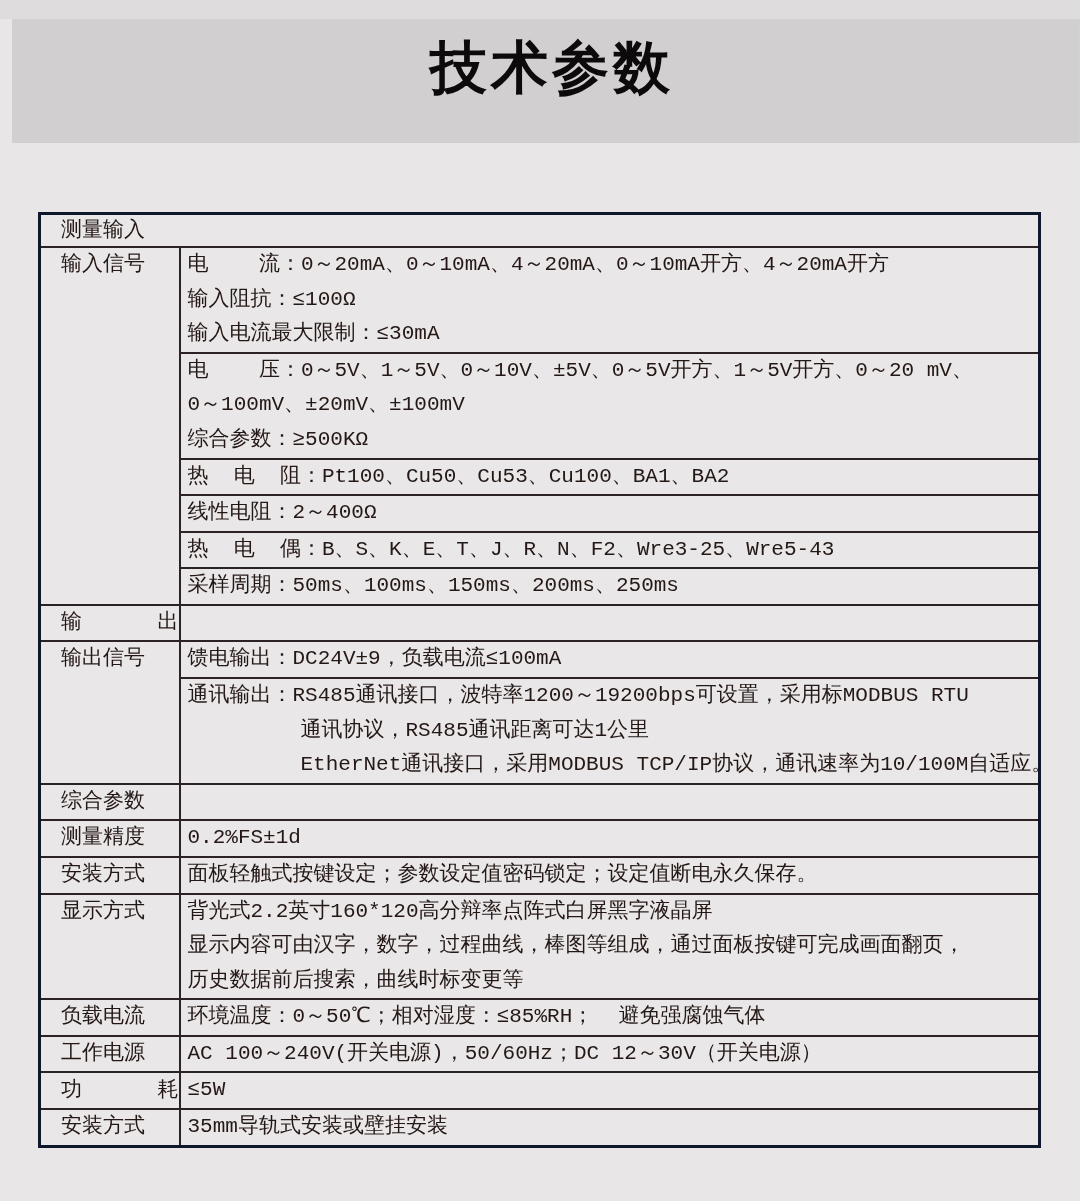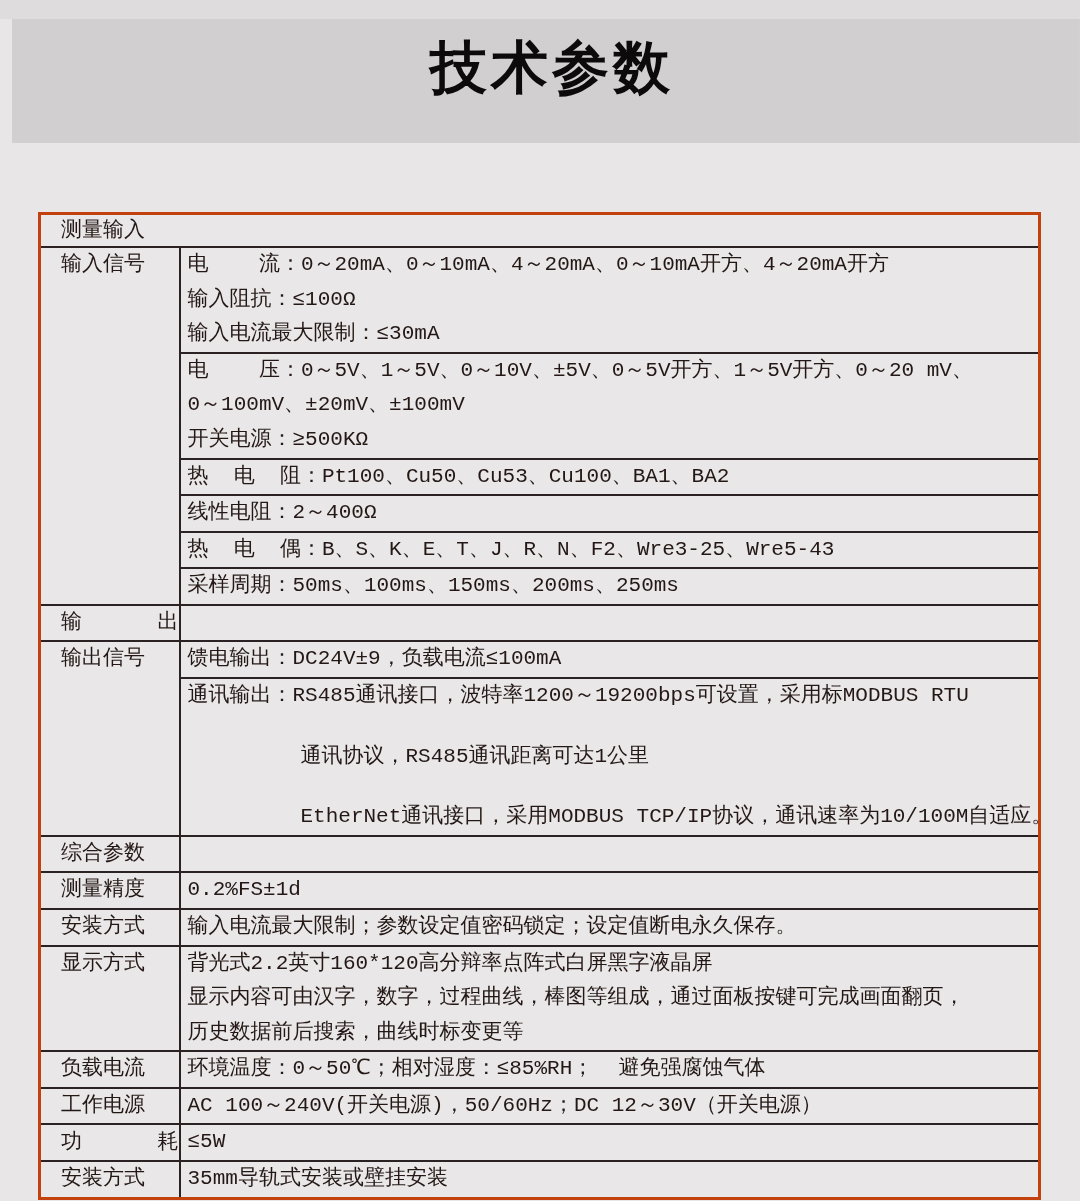--- a/index.html
+++ b/index.html
@@ -34,21 +34,21 @@
     color:#4c4949;
   }
 
   
   table.spec {
     position:absolute; left:38px; top:212px;
     width:1003px;
     border-collapse:collapse;
     table-layout:fixed;
     background:#e9e7e8;
-    border:3px solid #c2410c;
+    border:3px solid #0f172a;
     font-family:"Liberation Mono","DejaVu Sans Mono",monospace;
   }
   col.c-label { width:140px; }
   td {
     border:2px solid #2b2224;
     padding:0;
     font-size:21px;
     line-height:34.5px;
     vertical-align:middle;
     color:#231815;
@@ -69,21 +69,21 @@
     padding-left:7px; padding-right:3px;
     vertical-align:top;
   }
   td.h1 { height:34px; }
   .line {
     white-space:pre;
     height:34.6px;
     line-height:34.6px;
     overflow:visible;
   }
-  .line.indented { padding-left:113px;margin-top:26px; }
+  .line.indented { padding-left:113px; }
 </style>
 </head>
 <body>
 
 <div class="page">
 
   <div class="top-strip"></div>
 
   <div class="header-band">
     <div class="title">技术参数</div>
@@ -105,21 +105,21 @@
       <td class="con">
         <div class="line">电    流：0～20mA、0～10mA、4～20mA、0～10mA开方、4～20mA开方</div>
         <div class="line">输入阻抗：≤100Ω</div>
         <div class="line">输入电流最大限制：≤30mA</div>
       </td>
     </tr>
     <tr>
       <td class="con">
         <div class="line">电    压：0～5V、1～5V、0～10V、±5V、0～5V开方、1～5V开方、0～20 mV、</div>
         <div class="line">0～100mV、±20mV、±100mV</div>
-        <div class="line">开关电源：≥500KΩ</div>
+        <div class="line">综合参数：≥500KΩ</div>
       </td>
     </tr>
     <tr>
       <td class="con h1">
         <div class="line">热  电  阻：Pt100、Cu50、Cu53、Cu100、BA1、BA2</div>
       </td>
     </tr>
     <tr>
       <td class="con h1">
         <div class="line">线性电阻：2～400Ω</div>
@@ -163,21 +163,21 @@
     <tr>
       <td class="lab h1">测量精度</td>
       <td class="con h1">
         <div class="line">0.2%FS±1d</div>
       </td>
     </tr>
 
     <tr>
       <td class="lab h1">安装方式</td>
       <td class="con h1">
-        <div class="line">输入电流最大限制；参数设定值密码锁定；设定值断电永久保存。</div>
+        <div class="line">面板轻触式按键设定；参数设定值密码锁定；设定值断电永久保存。</div>
       </td>
     </tr>
 
     <tr>
       <td class="lab top">显示方式</td>
       <td class="con">
         <div class="line">背光式2.2英寸160*120高分辩率点阵式白屏黑字液晶屏</div>
         <div class="line">显示内容可由汉字，数字，过程曲线，棒图等组成，通过面板按键可完成画面翻页，</div>
         <div class="line">历史数据前后搜索，曲线时标变更等</div>
       </td>

